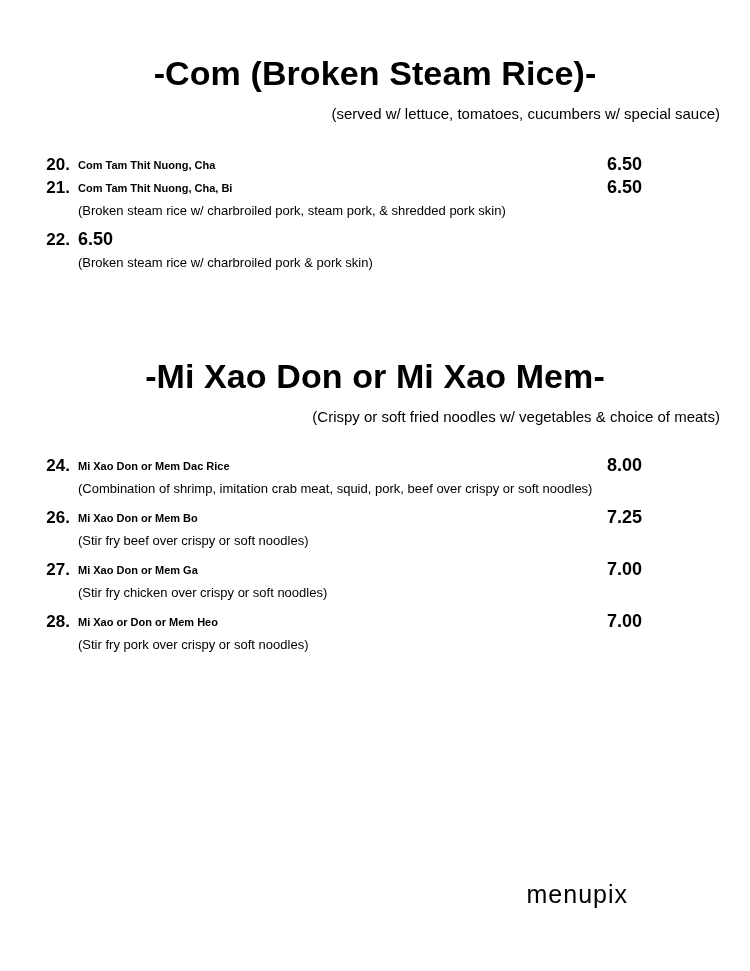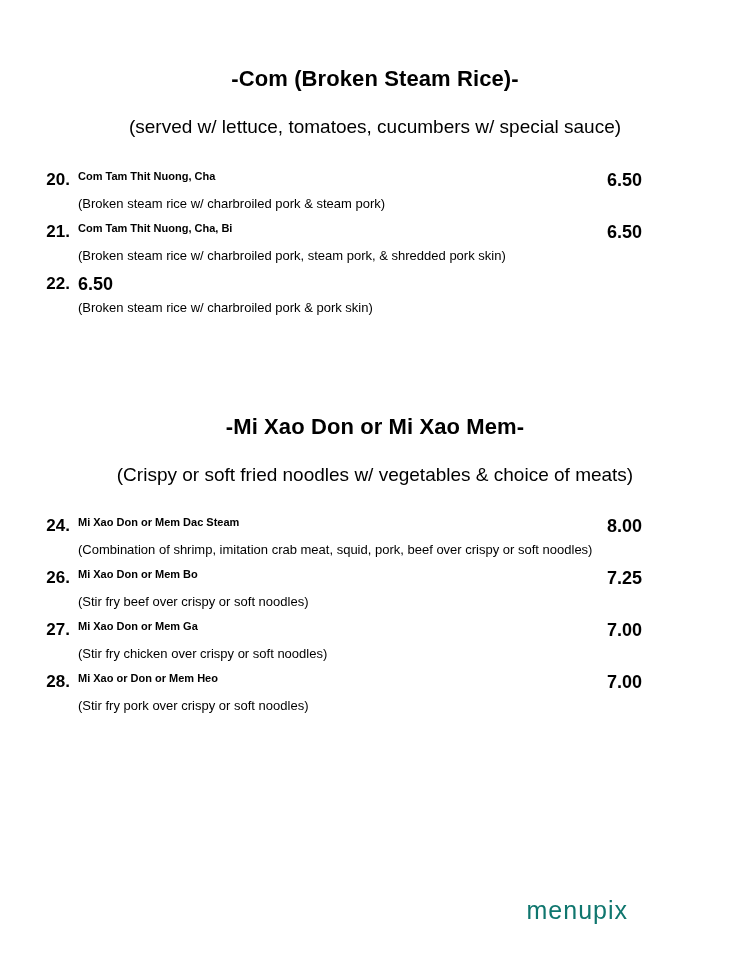--- a/index.html
+++ b/index.html
@@ -23,45 +23,45 @@
     box-sizing: border-box;
     padding: 0 30px;
   }
 
   .section {
     width: 100%;
   }
 
   .section-title {
     text-align: center;
-    font-size: 22px;
+    font-size: 34px;
     font-weight: bold;
     letter-spacing: 0.1px;
-    margin: 12px;
+    margin: 0;
   }
 
   .section-sub {
-    text-align: center;
-    font-size: 19px;
+    text-align: right;
+    font-size: 15px;
     font-weight: normal;
     margin: 0;
     padding-top: 12px;
   }
 
   .items {
     margin-top: 28px;
   }
 
   .item {
     margin-bottom: 2px;
   }
 
   .item-row {
     display: flex;
-    align-items: flex-start;
+    align-items: center;
     width: 100%;
   }
 
   .item-num {
     width: 48px;
     text-align: right;
     font-size: 17px;
     font-weight: bold;
     padding-right: 8px;
     box-sizing: border-box;
@@ -101,24 +101,24 @@
   #section-mi {
     padding-top: 76px;
   }
   #section-mi .items {
     margin-top: 30px;
   }
 
   .watermark {
     position: absolute;
     right: 122px;
-    bottom: 46px;
+    bottom: 62px;
     font-size: 25px;
     letter-spacing: 1px;
-    color: #0f766e;
+    color: #000000;
     font-family: "Liberation Sans", sans-serif;
     user-select: none;
   }
 </style>
 </head>
 <body>
 
 <div class="page">
 
   <div class="section" id="section-com">
@@ -126,21 +126,20 @@
     <div class="section-sub">(served w/ lettuce, tomatoes, cucumbers w/ special sauce)</div>
 
     <div class="items">
 
       <div class="item">
         <div class="item-row">
           <span class="item-num">20.</span>
           <span class="item-name">Com Tam Thit Nuong, Cha</span>
           <span class="item-price">6.50</span>
         </div>
-        <div class="item-desc">(Broken steam rice w/ charbroiled pork &amp; steam pork)</div>
       </div>
 
       <div class="item">
         <div class="item-row">
           <span class="item-num">21.</span>
           <span class="item-name">Com Tam Thit Nuong, Cha, Bi</span>
           <span class="item-price">6.50</span>
         </div>
         <div class="item-desc">(Broken steam rice w/ charbroiled pork, steam pork, &amp; shredded pork skin)</div>
       </div>
@@ -158,21 +157,21 @@
 
   <div class="section" id="section-mi">
     <div class="section-title">-Mi Xao Don or Mi Xao Mem-</div>
     <div class="section-sub">(Crispy or soft fried noodles w/ vegetables &amp; choice of meats)</div>
 
     <div class="items">
 
       <div class="item">
         <div class="item-row">
           <span class="item-num">24.</span>
-          <span class="item-name">Mi Xao Don or Mem Dac Steam</span>
+          <span class="item-name">Mi Xao Don or Mem Dac Rice</span>
           <span class="item-price">8.00</span>
         </div>
         <div class="item-desc">(Combination of shrimp, imitation crab meat, squid, pork, beef over crispy or soft noodles)</div>
       </div>
 
       <div class="item">
       </div>
 
       <div class="item">
         <div class="item-row">

